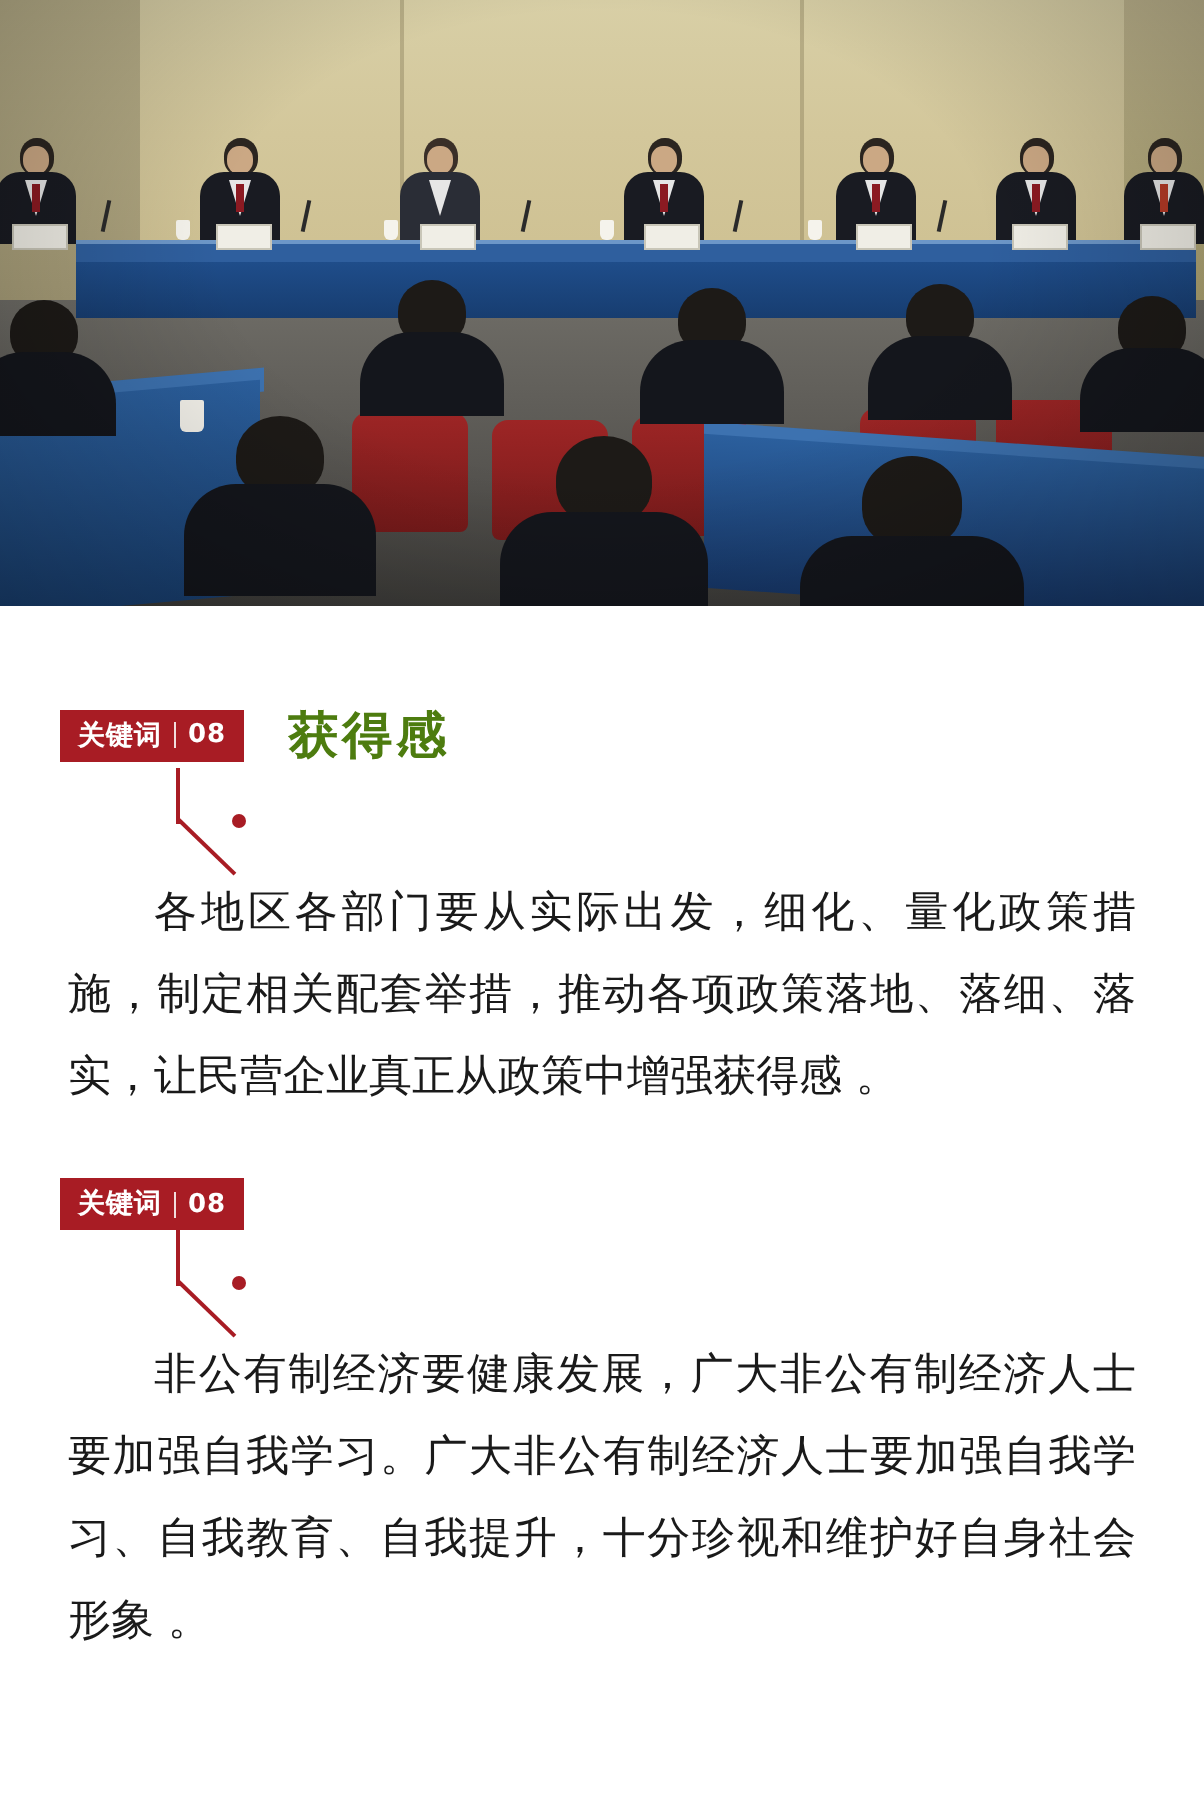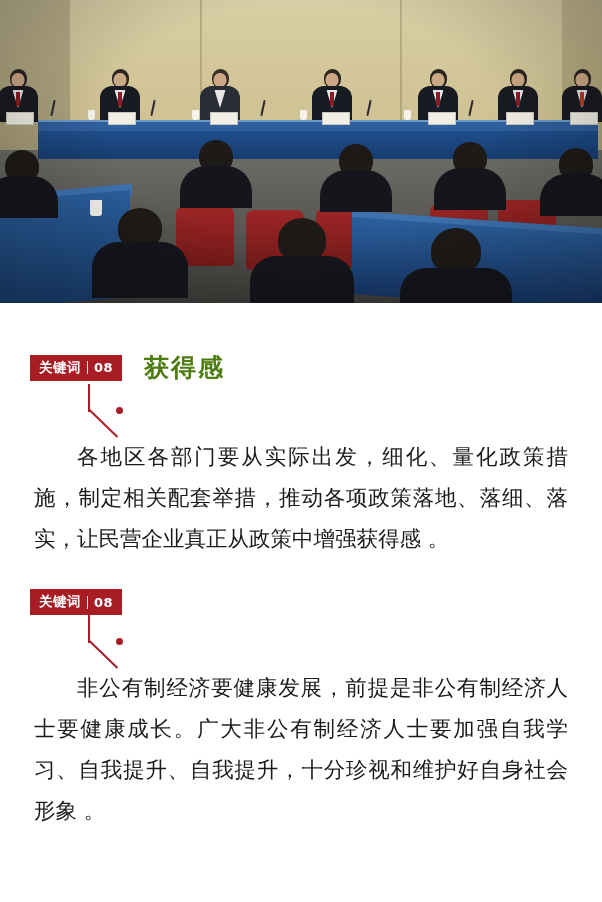--- a/index.html
+++ b/index.html
@@ -444,16 +444,16 @@
         <span class="kw-num">08</span>
       </div>
     </div>
 
     <div class="connector">
       <div class="vline"></div>
       <div class="diag"></div>
       <div class="dot"></div>
     </div>
 
-    <p class="para">非公有制经济要健康发展，前提是非公有制经济人士要健康成长。广大非公有制经济人士要加强自我学习、自我提升、自我提升，十分珍视和维护好自身社会形象 。</p>
+    <p class="para">非公有制经济要健康发展，广大非公有制经济人士要加强自我学习。广大非公有制经济人士要加强自我学习、自我教育、自我提升，十分珍视和维护好自身社会形象 。</p>
   </div>
 
 </div>
 
 </body></html>

